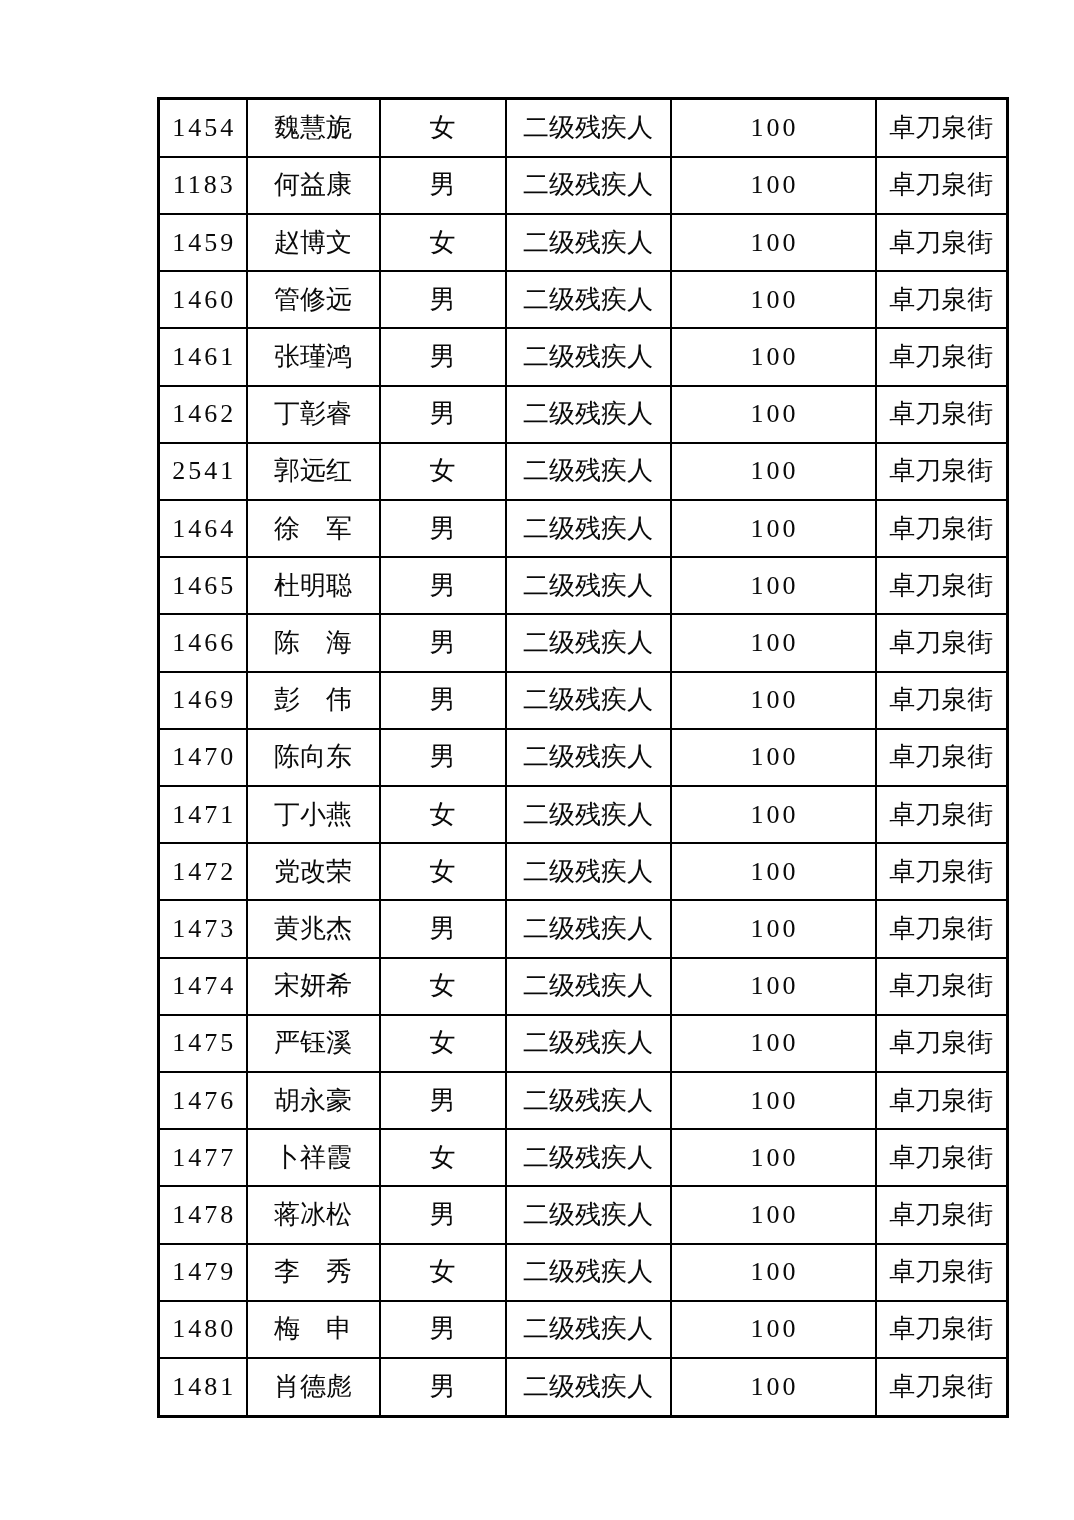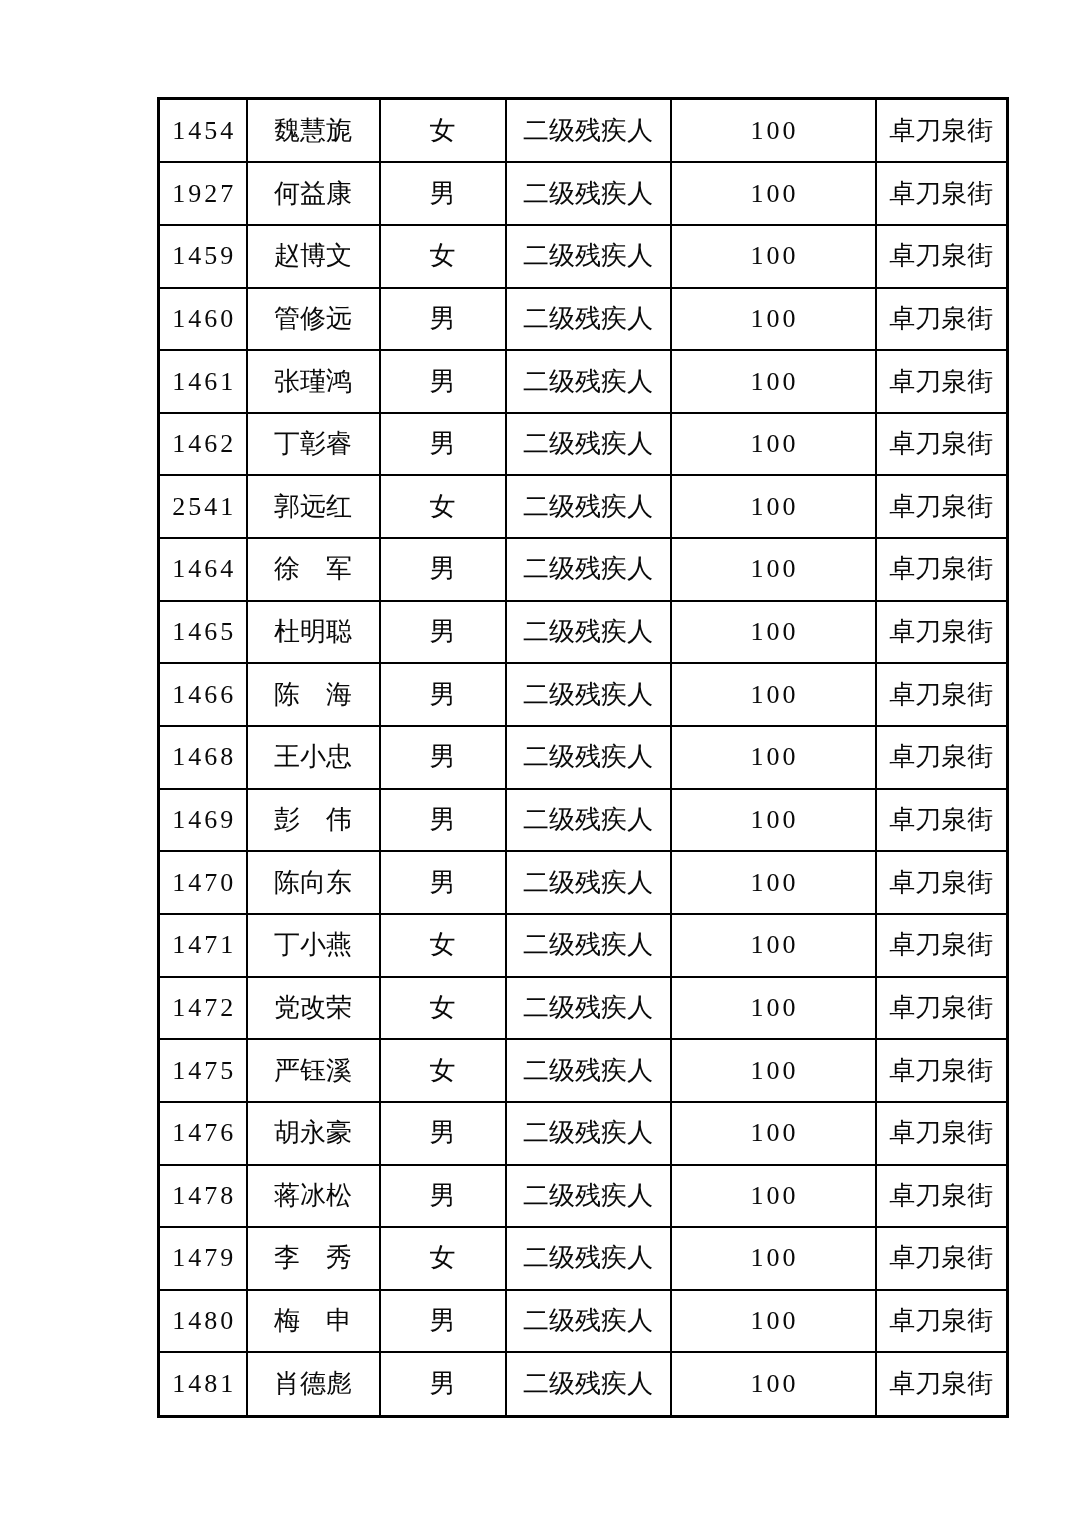--- a/index.html
+++ b/index.html
@@ -65,21 +65,21 @@
     <tbody>
         <tr>
     <td class="num">1454</td>
     <td><span class="name-span">魏慧旎</span></td>
     <td>女</td>
     <td>二级残疾人</td>
     <td class="num">100</td>
     <td>卓刀泉街</td>
   </tr>
         <tr>
-    <td class="num">1927</td>
+    <td class="num">1183</td>
     <td><span class="name-span">何益康</span></td>
     <td>男</td>
     <td>二级残疾人</td>
     <td class="num">100</td>
     <td>卓刀泉街</td>
   </tr>
         <tr>
     <td class="num">1459</td>
     <td><span class="name-span">赵博文</span></td>
     <td>女</td>
@@ -137,28 +137,20 @@
   </tr>
         <tr>
     <td class="num">1466</td>
     <td><span class="name-span">陈海</span></td>
     <td>男</td>
     <td>二级残疾人</td>
     <td class="num">100</td>
     <td>卓刀泉街</td>
   </tr>
         <tr>
-    <td class="num">1468</td>
-    <td><span class="name-span">王小忠</span></td>
-    <td>男</td>
-    <td>二级残疾人</td>
-    <td class="num">100</td>
-    <td>卓刀泉街</td>
-  </tr>
-        <tr>
     <td class="num">1469</td>
     <td><span class="name-span">彭伟</span></td>
     <td>男</td>
     <td>二级残疾人</td>
     <td class="num">100</td>
     <td>卓刀泉街</td>
   </tr>
         <tr>
     <td class="num">1470</td>
     <td><span class="name-span">陈向东</span></td>
@@ -177,31 +169,55 @@
   </tr>
         <tr>
     <td class="num">1472</td>
     <td><span class="name-span">党改荣</span></td>
     <td>女</td>
     <td>二级残疾人</td>
     <td class="num">100</td>
     <td>卓刀泉街</td>
   </tr>
         <tr>
+    <td class="num">1473</td>
+    <td><span class="name-span">黄兆杰</span></td>
+    <td>男</td>
+    <td>二级残疾人</td>
+    <td class="num">100</td>
+    <td>卓刀泉街</td>
+  </tr>
+        <tr>
+    <td class="num">1474</td>
+    <td><span class="name-span">宋妍希</span></td>
+    <td>女</td>
+    <td>二级残疾人</td>
+    <td class="num">100</td>
+    <td>卓刀泉街</td>
+  </tr>
+        <tr>
     <td class="num">1475</td>
     <td><span class="name-span">严钰溪</span></td>
     <td>女</td>
     <td>二级残疾人</td>
     <td class="num">100</td>
     <td>卓刀泉街</td>
   </tr>
         <tr>
     <td class="num">1476</td>
     <td><span class="name-span">胡永豪</span></td>
     <td>男</td>
+    <td>二级残疾人</td>
+    <td class="num">100</td>
+    <td>卓刀泉街</td>
+  </tr>
+        <tr>
+    <td class="num">1477</td>
+    <td><span class="name-span">卜祥霞</span></td>
+    <td>女</td>
     <td>二级残疾人</td>
     <td class="num">100</td>
     <td>卓刀泉街</td>
   </tr>
         <tr>
     <td class="num">1478</td>
     <td><span class="name-span">蒋冰松</span></td>
     <td>男</td>
     <td>二级残疾人</td>
     <td class="num">100</td>

